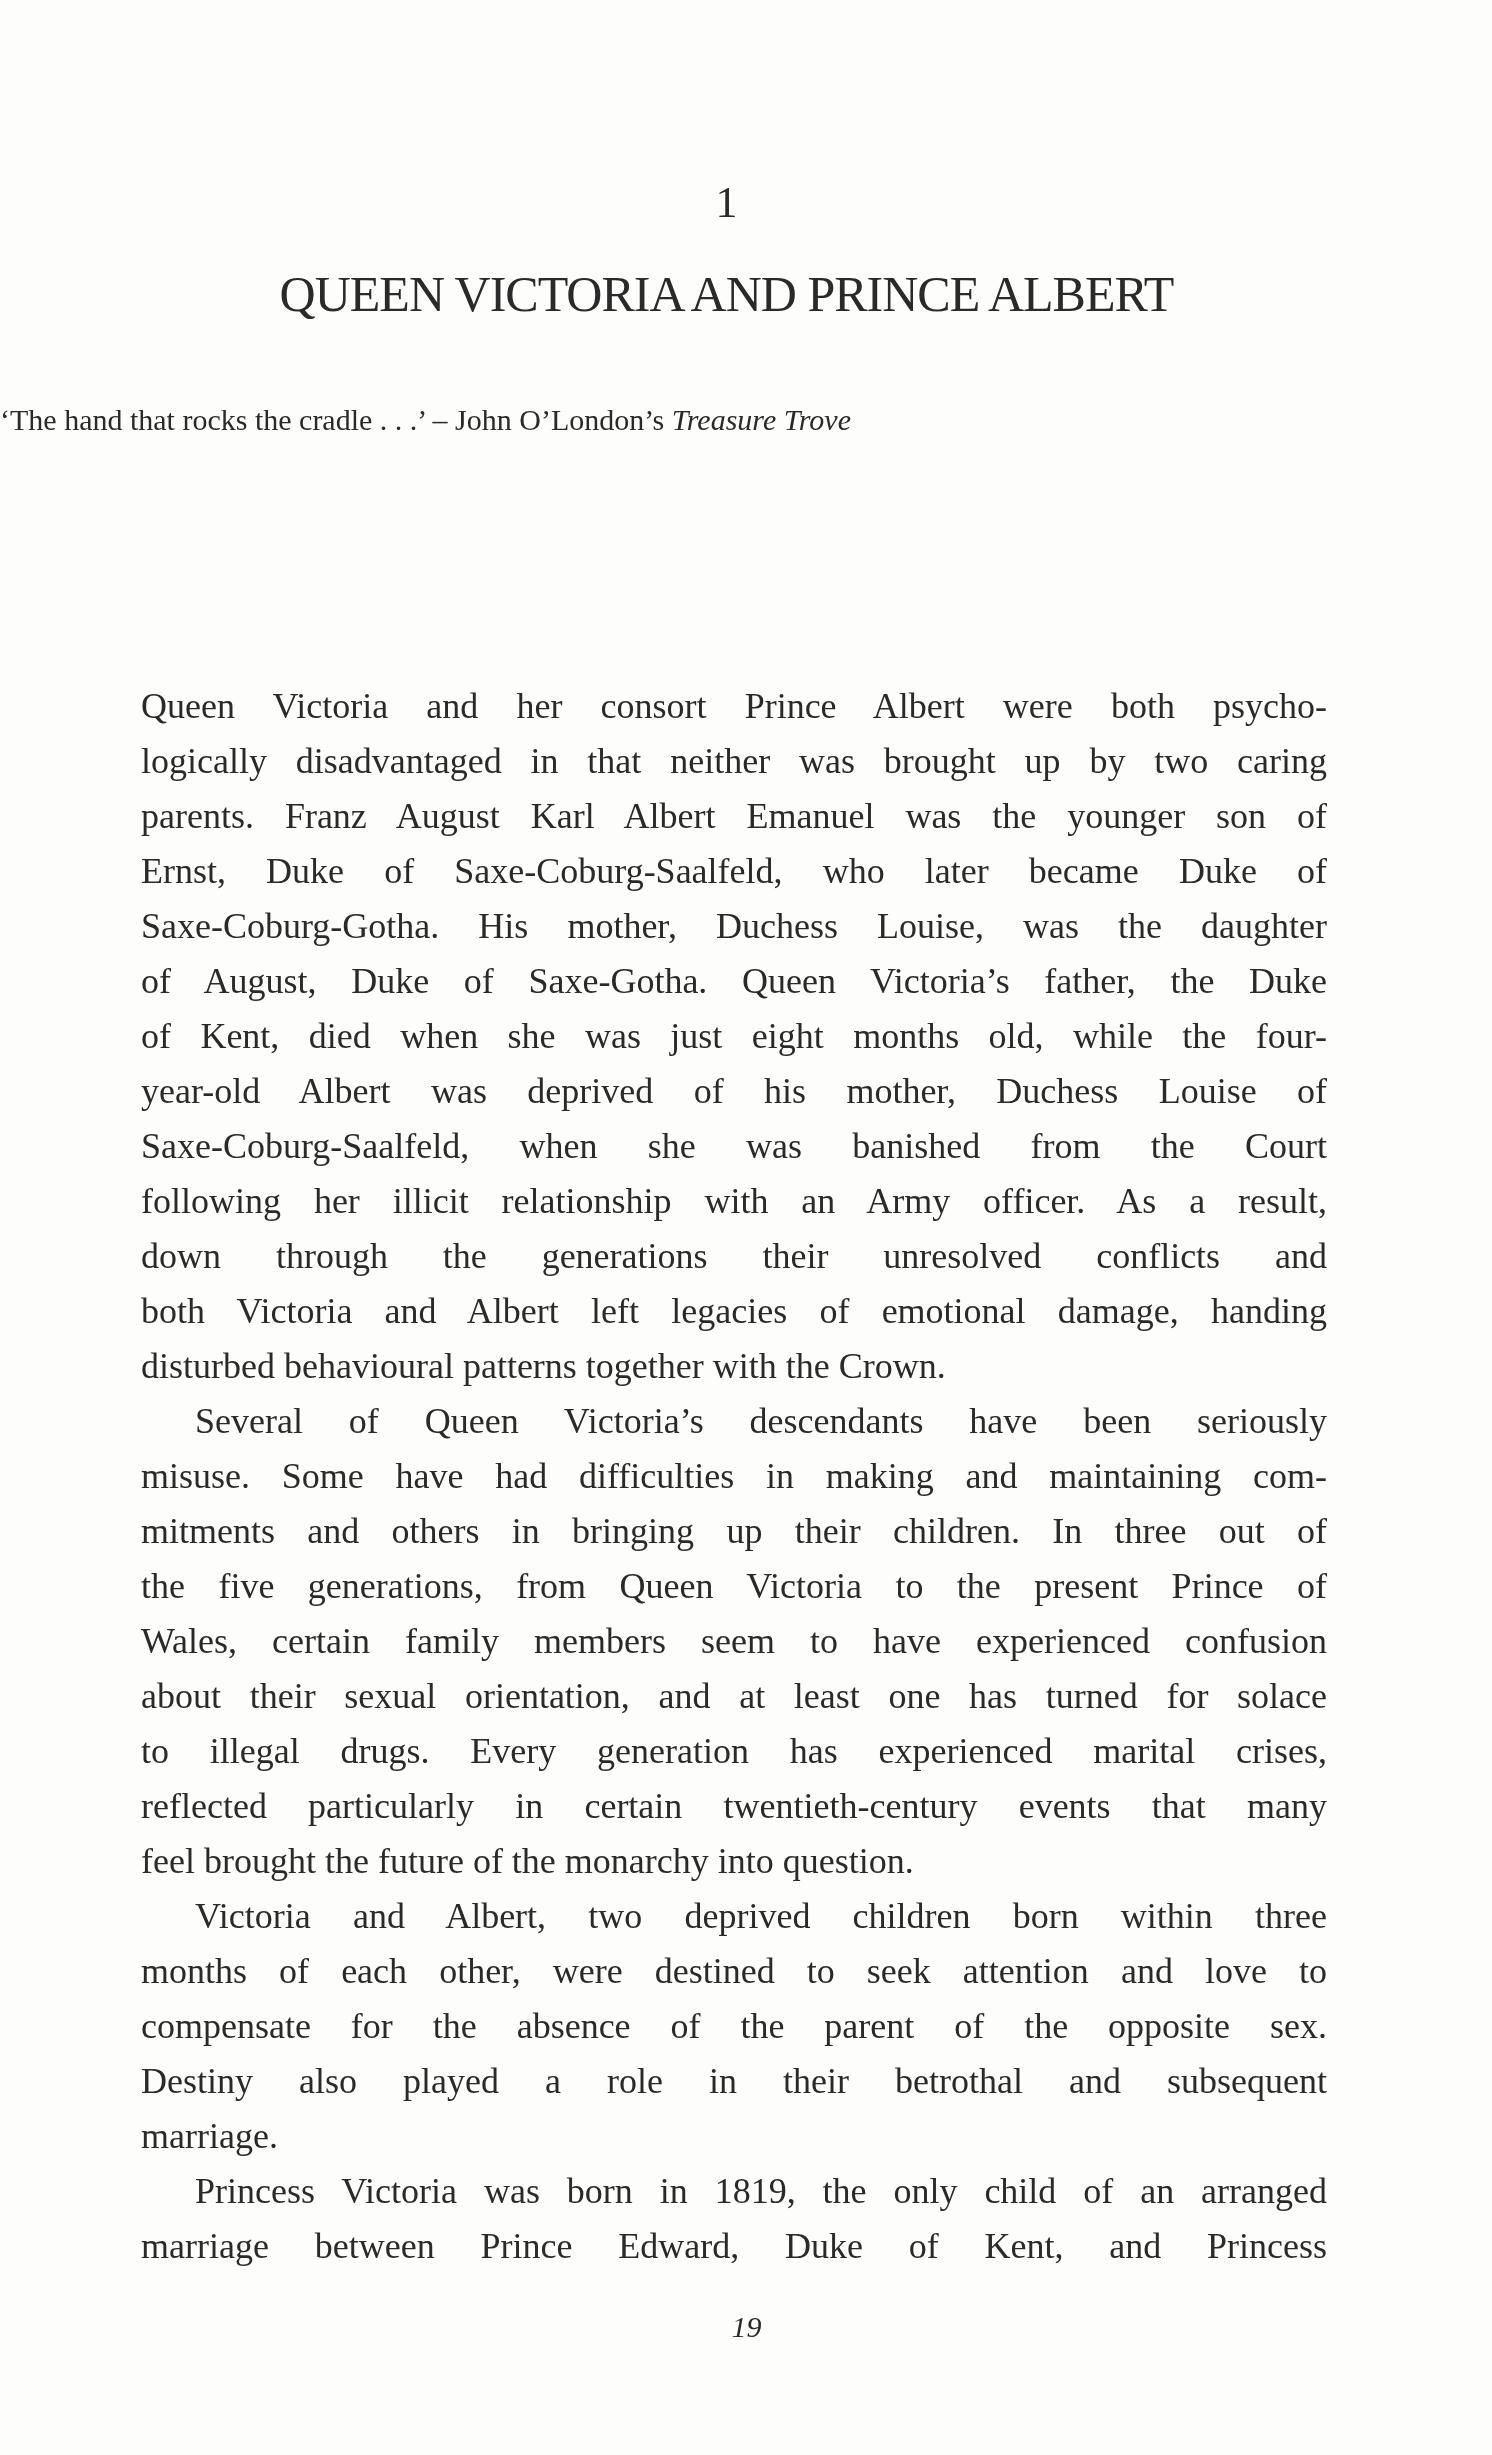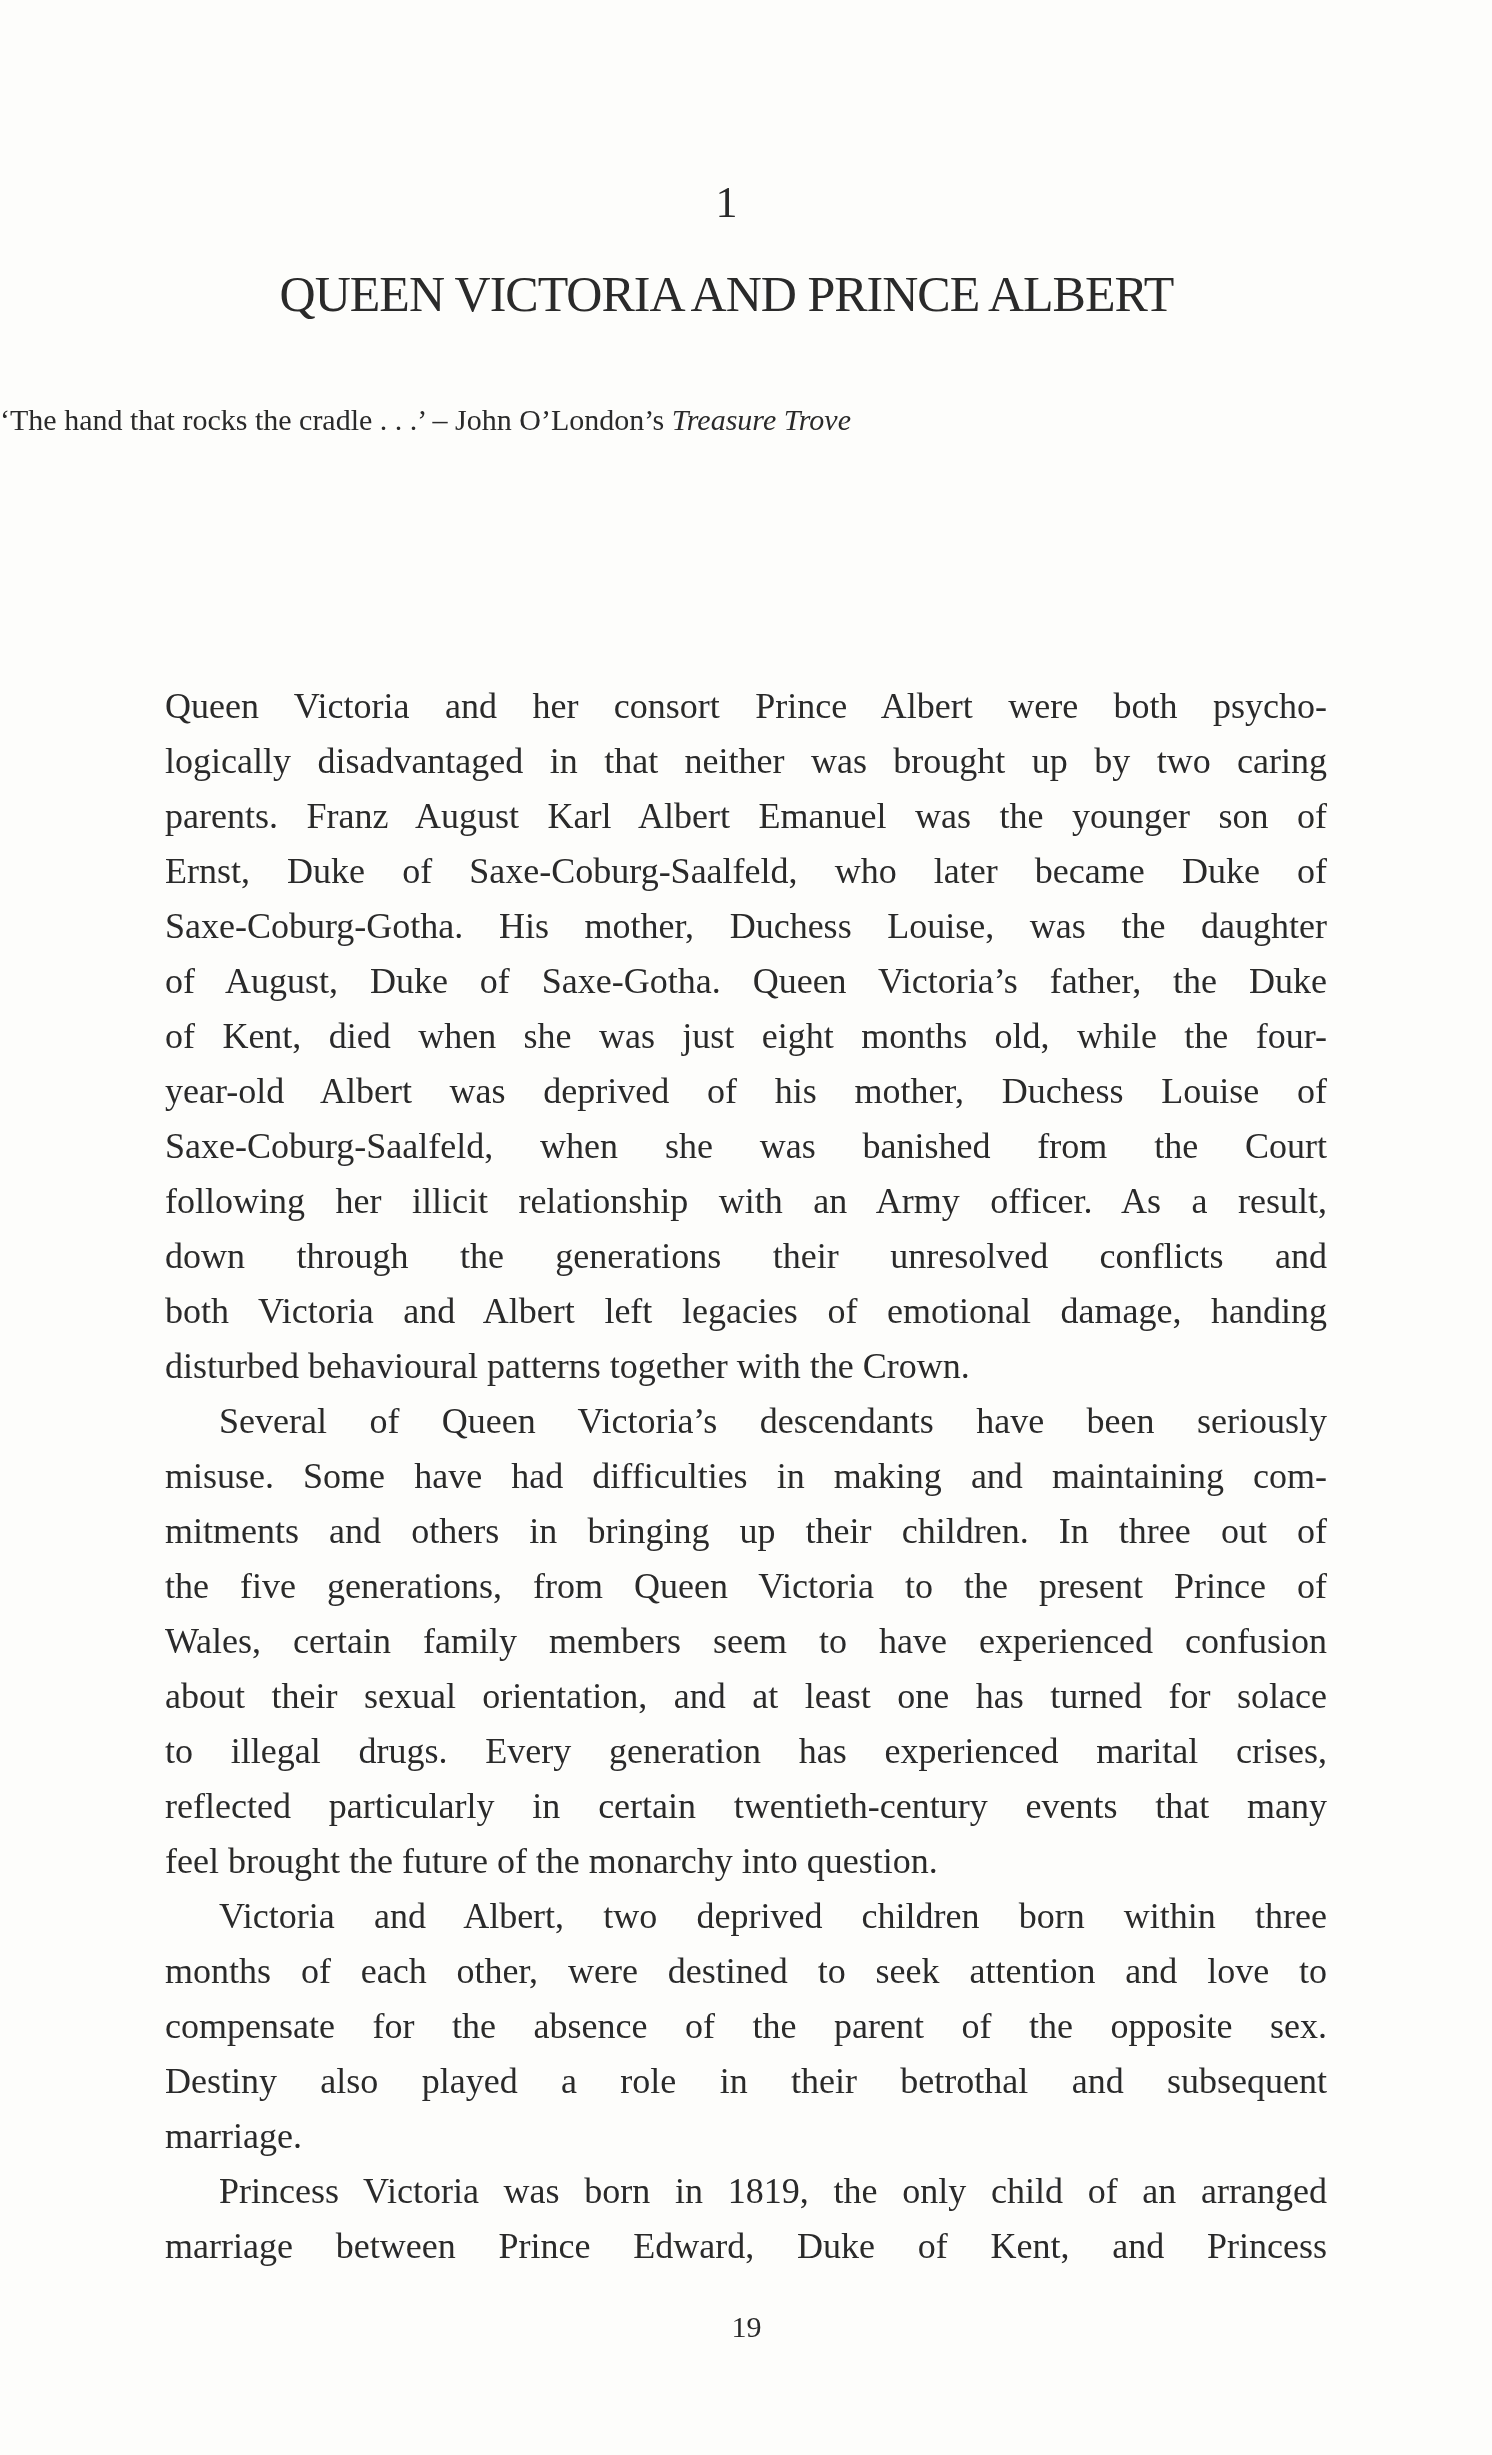--- a/index.html
+++ b/index.html
@@ -3,24 +3,24 @@
 <meta charset="utf-8">
 <style>
   html, body { margin:0; padding:0; }
   body { width:1493px; height:2456px; background:#fdfdfb; position:relative; overflow:hidden;
          font-family:"Liberation Serif","DejaVu Serif",serif; color:#2a2a2a; }
   .chapnum { position:absolute; top:177px; left:0; width:1453px; text-align:center; font-size:44px; }
   .title { position:absolute; top:265px; left:0; width:1453px; text-align:center; font-size:50px; letter-spacing:-1px; }
   .epigraph { position:absolute; top:403px; left:0; width:1453px; text-align:left; font-size:30px; }
   .epigraph i { font-style:italic; }
   .body { position:absolute; top:679px; left:141px; width:1186px; font-size:36px; line-height:55px; text-align:justify; }
-  .line { display:block; white-space:nowrap; text-align:justify; text-align-last:justify; height:55px;margin-left:24px; }
+  .line { display:block; white-space:nowrap; text-align:justify; text-align-last:justify; height:55px; }
   .line.last { text-align-last:left; }
   .line.indent { text-indent:54px; }
-  .pagenum { position:absolute; top:2310px; left:0; width:1493px; text-align:center; font-size:30px; }
+  .pagenum { position:absolute; top:2310px; left:0; width:1493px; text-align:center; font-size:30px;font-style:italic; }
 </style>
 </head>
 <body>
 
 <div class="chapnum">1</div>
 <div class="title">QUEEN VICTORIA AND PRINCE ALBERT</div>
 <div class="epigraph"><span>‘The hand that rocks the cradle . . .’ – John O’London’s </span><i>Treasure Trove</i></div>
 
 <div class="body" id="body">
     <span class="line">Queen Victoria and her consort Prince Albert were both psycho-</span>

